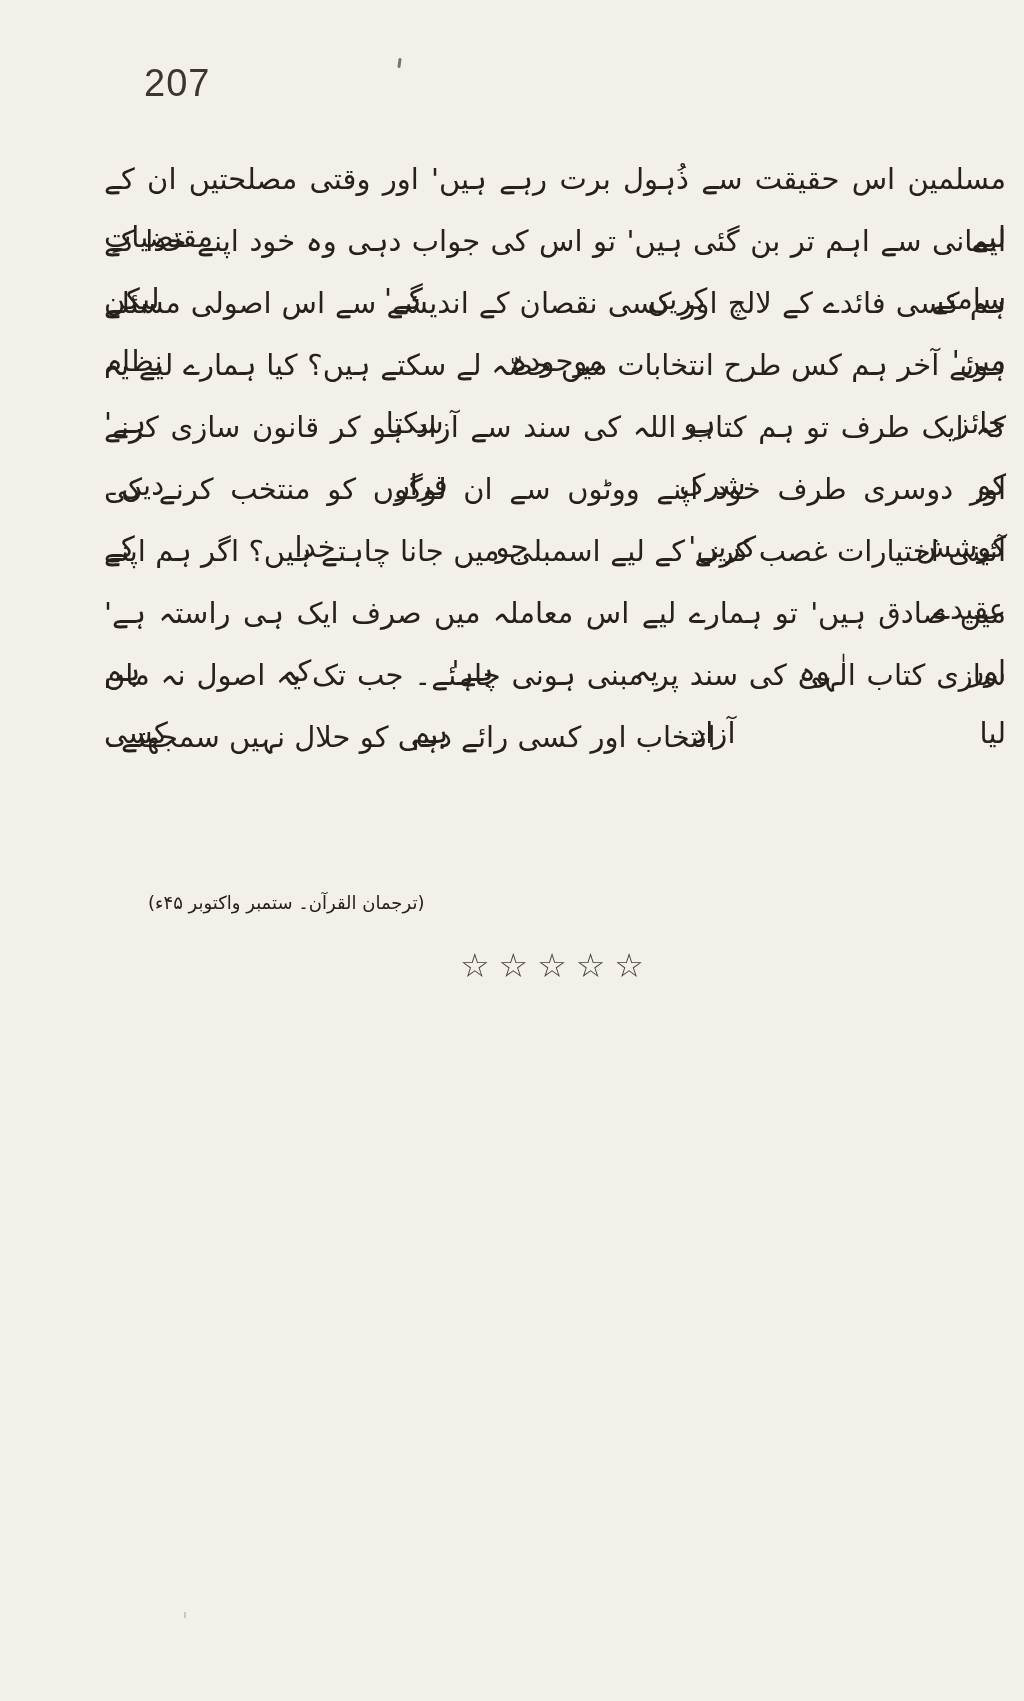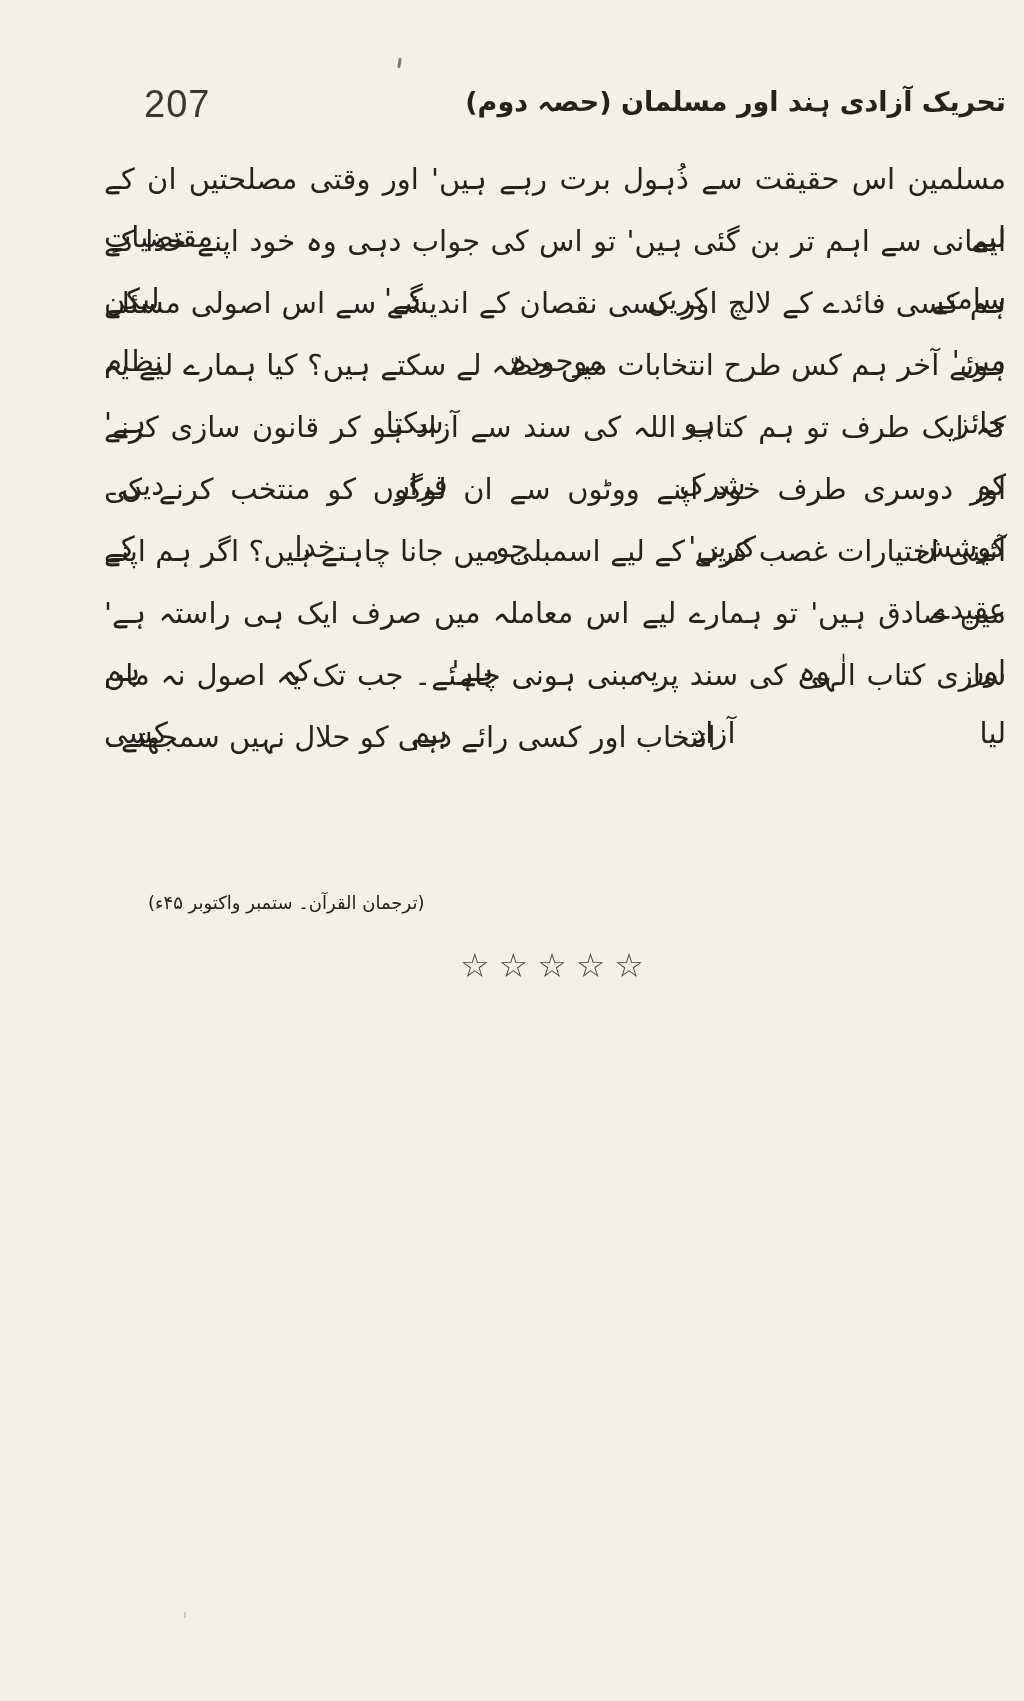--- a/index.html
+++ b/index.html
@@ -14,21 +14,21 @@
     margin: 0 auto;
     background: #f3f0e9;
     overflow: hidden;
     font-family: "DejaVu Sans", sans-serif;
     color: #26211b;
   }
   
   .page-number {
     position: absolute;
     left: 144px;
-    top: 83px;
+    top: 62px;
     font-family: "Liberation Sans", sans-serif;
     font-size: 38px;
     font-weight: 500;
     color: #3b362f;
     letter-spacing: 1px;
   }
   
   .header-title {
     position: absolute;
     right: 18px;
@@ -110,21 +110,20 @@
     opacity: .7;
   }
 </style>
 </head>
 <body>
 
 <div class="page">
 
   <div class="page-number">207</div>
 
-  <div class="header-title">تحریک آزادی ہند اور مسلمان (حصہ دوم)</div>
 
   <div class="stray-ink-mark"></div>
 
   <div class="paragraph">
     <div class="para-line">مسلمین اس حقیقت سے ذُہول برت رہے ہیں' اور وقتی مصلحتیں ان کے لیے مقتضیاتِ</div>
     <div class="para-line">ایمانی سے اہم تر بن گئی ہیں' تو اس کی جواب دہی وہ خود اپنے خدا کے سامنے کریں گے' لیکن</div>
     <div class="para-line">ہم کسی فائدے کے لالچ اور کسی نقصان کے اندیشے سے اس اصولی مسئلے میں' موجودہ نظام</div>
     <div class="para-line">ہوئے آخر ہم کس طرح انتخابات میں حصّہ لے سکتے ہیں؟ کیا ہمارے لیے یہ جائز ہو سکتا ہے'</div>
     <div class="para-line">کہ ایک طرف تو ہم کتاب اللہ کی سند سے آزاد ہو کر قانون سازی کرنے کو شرک قرار دیں۔</div>
     <div class="para-line">اور دوسری طرف خود اپنے ووٹوں سے ان لوگوں کو منتخب کرنے کی کوشش کریں' جو خدا کے</div>

